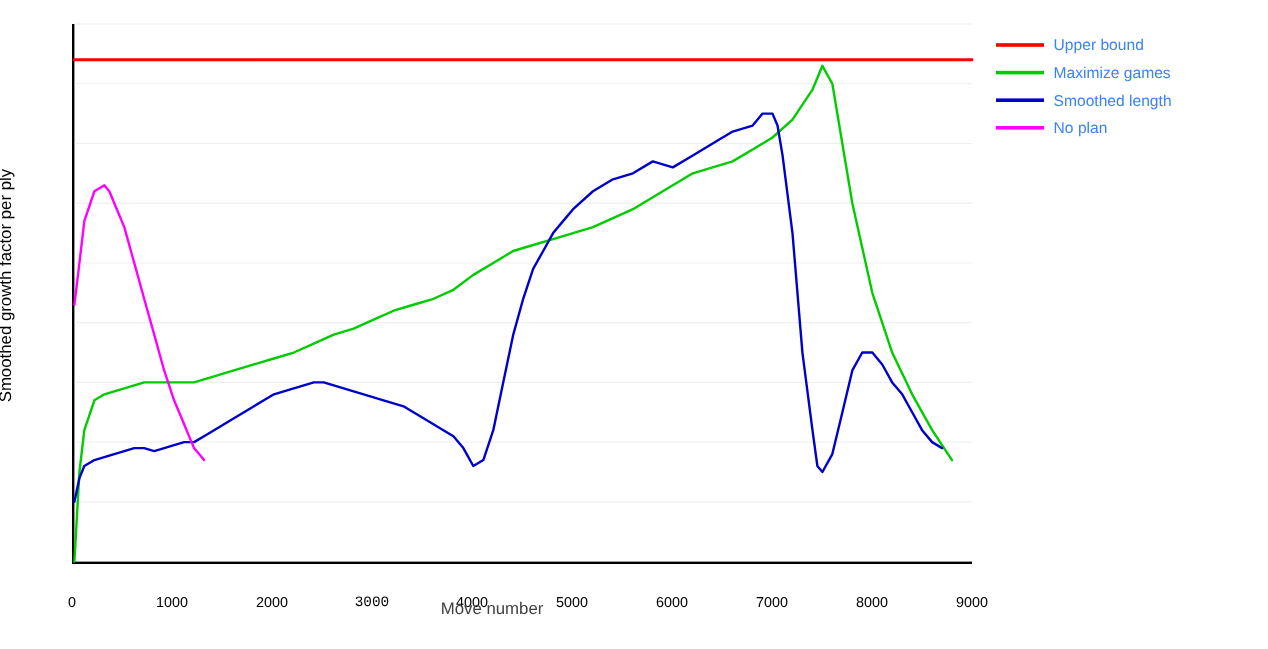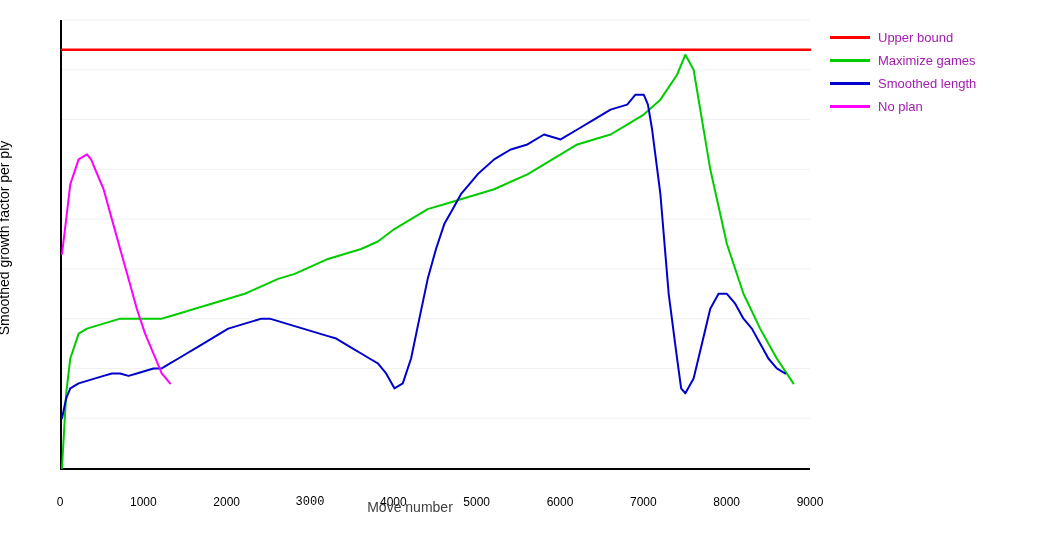--- a/index.html
+++ b/index.html
@@ -94,21 +94,21 @@
       align-items: center;
       gap: 8px;
     }
     .legend-line {
       width: 40px;
       height: 3px;
       flex-shrink: 0;
     }
     .legend-label {
       font-size: 13px;
-      color: #a21caf;
+      color: #3b82f6;
     }
   </style>
 </head>
 <body>
 
 <div class="chart-container">
   <div class="chart-area">
 
     <div class="y-axis-label">Smoothed growth factor per ply</div>
 

